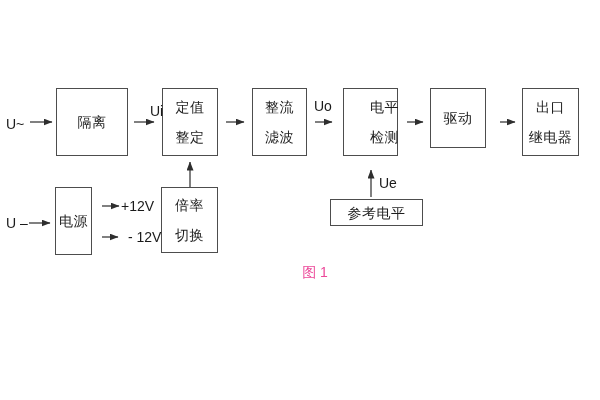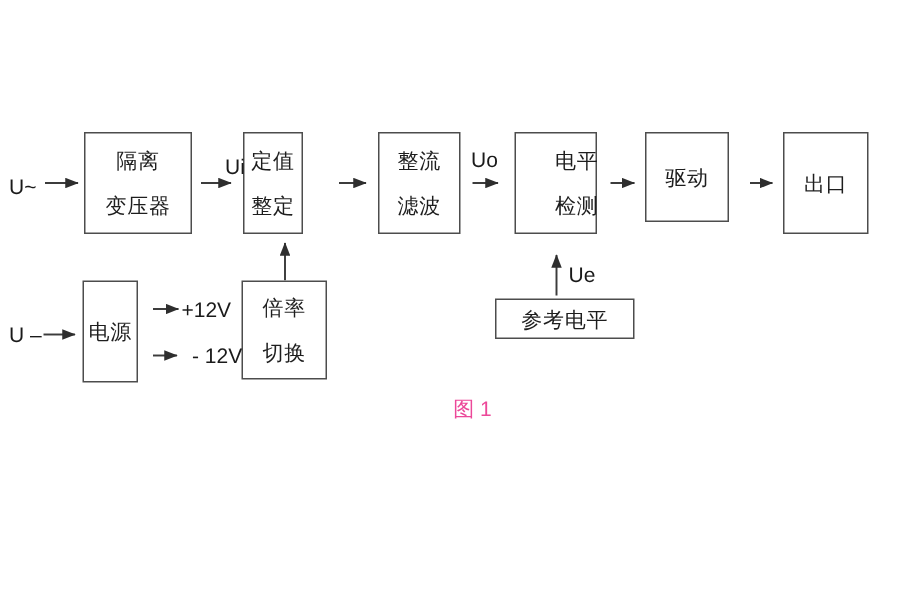--- a/index.html
+++ b/index.html
@@ -74,39 +74,39 @@
       <line class="connector" x1="29" y1="223" x2="50" y2="223" marker-end="url(#ah)"></line>
       <line class="connector" x1="102" y1="206" x2="119" y2="206" marker-end="url(#ah)"></line>
       <line class="connector" x1="102" y1="237" x2="118" y2="237" marker-end="url(#ah)"></line>
       <line class="connector" x1="190" y1="187" x2="190" y2="162" marker-end="url(#ah)"></line>
       <line class="connector" x1="371" y1="197" x2="371" y2="170" marker-end="url(#ah)"></line>
     </svg>
 
   <div id="node-container">
       <div class="node" style="left: 56px; top: 88px; width: 72px; height: 68px;">
         <div class="nline">隔离</div>
-        <div class="nline">变压器</div>
       </div>
-      <div class="node" style="left: 162px; top: 88px; width: 40px; height: 68px;">
+      <div class="node" style="left: 162px; top: 88px; width: 56px; height: 68px;">
         <div class="nline">定值</div>
         <div class="nline">整定</div>
       </div>
       <div class="node" style="left: 252px; top: 88px; width: 55px; height: 68px;">
         <div class="nline">整流</div>
         <div class="nline">滤波</div>
       </div>
       <div class="node" style="left: 343px; top: 88px; width: 55px; height: 68px; padding-left: 28px;">
         <div class="nline">电平</div>
         <div class="nline">检测</div>
       </div>
       <div class="node" style="left: 430px; top: 88px; width: 56px; height: 60px;">
         <div class="nline">驱动</div>
       </div>
       <div class="node" style="left: 522px; top: 88px; width: 57px; height: 68px;">
         <div class="nline">出口</div>
+        <div class="nline">继电器</div>
       </div>
       <div class="node" style="left: 55px; top: 187px; width: 37px; height: 68px;">
         <div class="nline">电源</div>
       </div>
       <div class="node" style="left: 161px; top: 187px; width: 57px; height: 66px;">
         <div class="nline">倍率</div>
         <div class="nline">切换</div>
       </div>
       <div class="node" style="left: 330px; top: 199px; width: 93px; height: 27px;">
         <div class="nline">参考电平</div>

